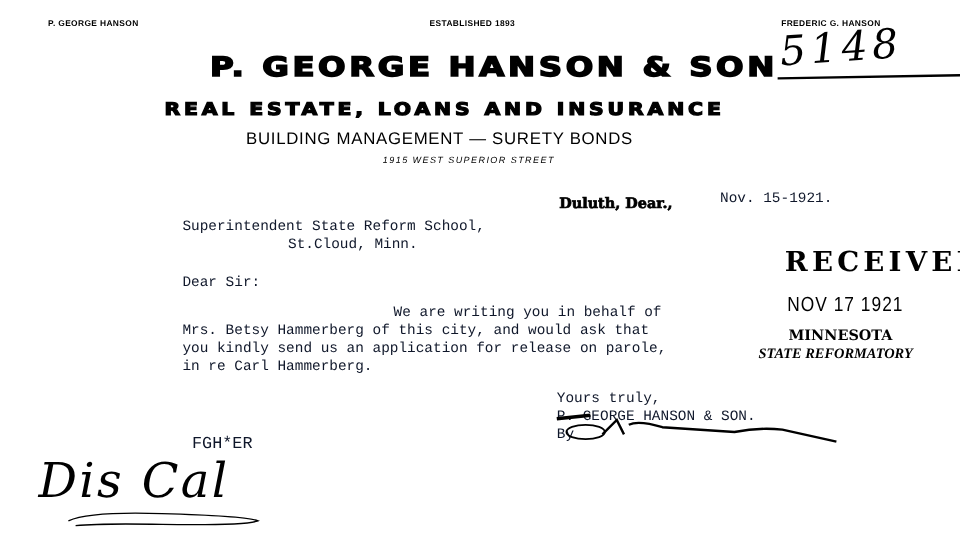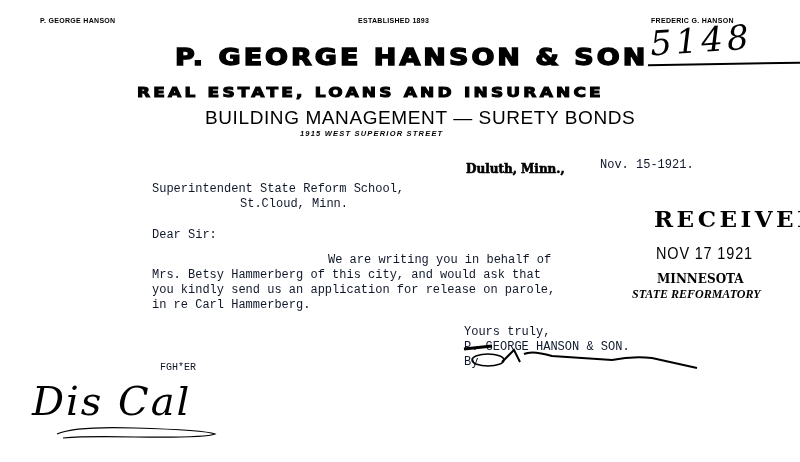--- a/index.html
+++ b/index.html
@@ -1,22 +1,22 @@
 <!DOCTYPE html>
 <html><head>
 <meta charset="utf-8">
 <style>
   html, body { margin:0; padding:0; background:#fff; }
   body { width:800px; height:462px; position:relative; overflow:hidden; color:#000; }
   .abs { position:absolute; white-space:nowrap; }
   .small-caps-head { font-family:"Liberation Sans", sans-serif; font-weight:bold; font-size:7px; letter-spacing:0.3px; }
   .firm { font-family:"DejaVu Sans", sans-serif; font-weight:900; font-size:27px; letter-spacing:3px; -webkit-text-stroke:1.6px #000; transform:scaleY(0.82); transform-origin:left top; }
   .tag { font-family:"DejaVu Sans", sans-serif; font-weight:900; font-size:17px; letter-spacing:3.2px; -webkit-text-stroke:1.2px #000; transform:scaleY(0.85); transform-origin:left top; }
-  .sub { font-family:"Liberation Sans", sans-serif; font-size:19px; letter-spacing:0.6px; }
-  .addr { font-family:"Liberation Sans", sans-serif; font-weight:bold; font-size:7.5px; letter-spacing:1.2px; font-style:italic; }
+  .sub { font-family:"Liberation Sans", sans-serif; font-size:14px; letter-spacing:0.6px; }
+  .addr { font-family:"Liberation Sans", sans-serif; font-weight:normal; font-size:7.5px; letter-spacing:1.2px; font-style:italic;margin-left:19px; }
   .type { font-family:"Liberation Mono", monospace; font-size:12px; color:#0f172a; }
   .city { font-family:"DejaVu Serif", serif; font-weight:bold; font-size:12px; -webkit-text-stroke:0.6px #000; }
   .stamp-big { font-family:"DejaVu Serif", serif; font-weight:bold; font-size:23px; letter-spacing:3.5px; }
   .stamp-date { font-family:"Liberation Sans", sans-serif; font-size:17px; transform:scaleX(0.85); transform-origin:left top; letter-spacing:1px; }
   .stamp-org { font-family:"DejaVu Serif", serif; font-weight:bold; font-size:12px; }
   .hand { font-family:"DejaVu Serif", serif; font-style:italic; }
 </style>
 </head>
 <body>
 
@@ -25,21 +25,21 @@
 <div class="abs small-caps-head" style="left:651px;top:17px;">FREDERIC G. HANSON</div>
 
 <div class="abs firm" style="left:175px;top:44px;">P. GEORGE HANSON &amp; SON</div>
 <div class="abs tag" style="left:137px;top:83px;">REAL ESTATE, LOANS AND INSURANCE</div>
 <div class="abs sub" style="left:205px;top:107px;">BUILDING MANAGEMENT — SURETY BONDS</div>
 <div class="abs addr" style="left:300px;top:129px;">1915 WEST SUPERIOR STREET</div>
 
 <div class="abs hand" style="left:650px;top:20px;font-size:34px;letter-spacing:4px;transform:rotate(-4deg);">5148</div>
 <div class="abs" style="left:648px;top:63px;width:152px;height:1.5px;background:#000;transform:rotate(-1deg);"></div>
 
-<div class="abs city" style="left:466px;top:162px;">Duluth, Minn.,</div>
+<div class="abs city" style="left:466px;top:162px;">Duluth, Dear.,</div>
 <div class="abs type" style="left:600px;top:158px;">Nov. 15-1921.</div>
 
 <div class="abs type" style="left:152px;top:182px;">Superintendent State Reform School,</div>
 <div class="abs type" style="left:240px;top:197px;">St.Cloud, Minn.</div>
 
 <div class="abs type" style="left:152px;top:228px;">Dear Sir:</div>
 
 <div class="abs type" style="left:328px;top:253px;">We are writing you in behalf of</div>
 <div class="abs type" style="left:152px;top:268px;">Mrs. Betsy Hammerberg of this city, and would ask that</div>
 <div class="abs type" style="left:152px;top:283px;">you kindly send us an application for release on parole,</div>
@@ -47,21 +47,21 @@
 
 <div class="abs type" style="left:464px;top:325px;">Yours truly,</div>
 <div class="abs type" style="left:464px;top:340px;">P. GEORGE HANSON &amp; SON.</div>
 <div class="abs type" style="left:464px;top:355px;">By</div>
 <svg class="abs" style="left:462px;top:340px;" width="240" height="32">
   <path d="M2 9 L30 6" stroke="#000" stroke-width="3" fill="none"></path>
   <ellipse cx="26" cy="20" rx="16" ry="6" stroke="#000" stroke-width="1.5" fill="none"></ellipse>
   <path d="M40 22 L52 10 L58 22 M62 14 Q70 10 90 16 Q120 18 150 20 Q170 16 190 18 L235 28" stroke="#000" stroke-width="2" fill="none"></path>
 </svg>
 
-<div class="abs type" style="left:160px;top:362px;font-size:10px;">FGH*ER</div>
+<div class="abs type" style="left:160px;top:362px;font-size:14px;">FGH*ER</div>
 
 <div class="abs hand" style="left:32px;top:378px;font-size:40px;letter-spacing:2px;">Dis Cal</div>
 <svg class="abs" style="left:55px;top:424px;" width="170" height="20">
   <path d="M2 10 Q20 2 80 4 Q150 6 160 10 Q150 14 80 13 Q30 12 8 14" stroke="#000" stroke-width="1.2" fill="none"></path>
 </svg>
 
 <div class="abs stamp-big" style="left:618px;top:205px;margin-left:36px;">RECEIVED</div>
 <div class="abs stamp-date" style="left:656px;top:244px;">NOV 17 1921</div>
 <div class="abs stamp-org" style="left:657px;top:272px;text-align:center;">MINNESOTA</div>
 <div class="abs stamp-org" style="left:632px;top:287px;font-style:italic;font-family:Liberation Serif, serif;">STATE REFORMATORY</div>

